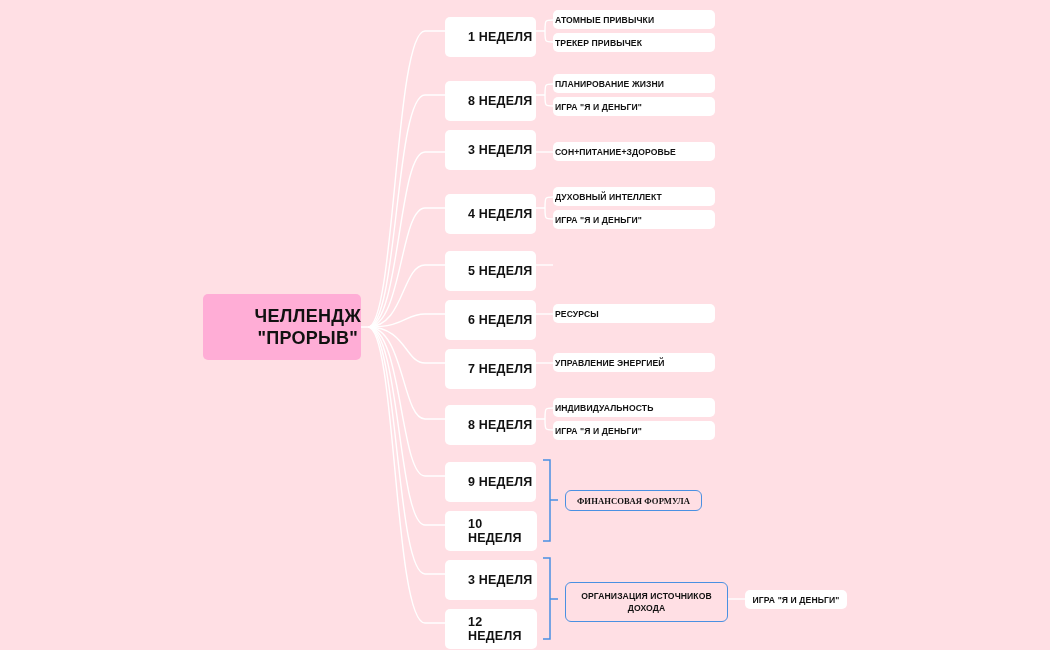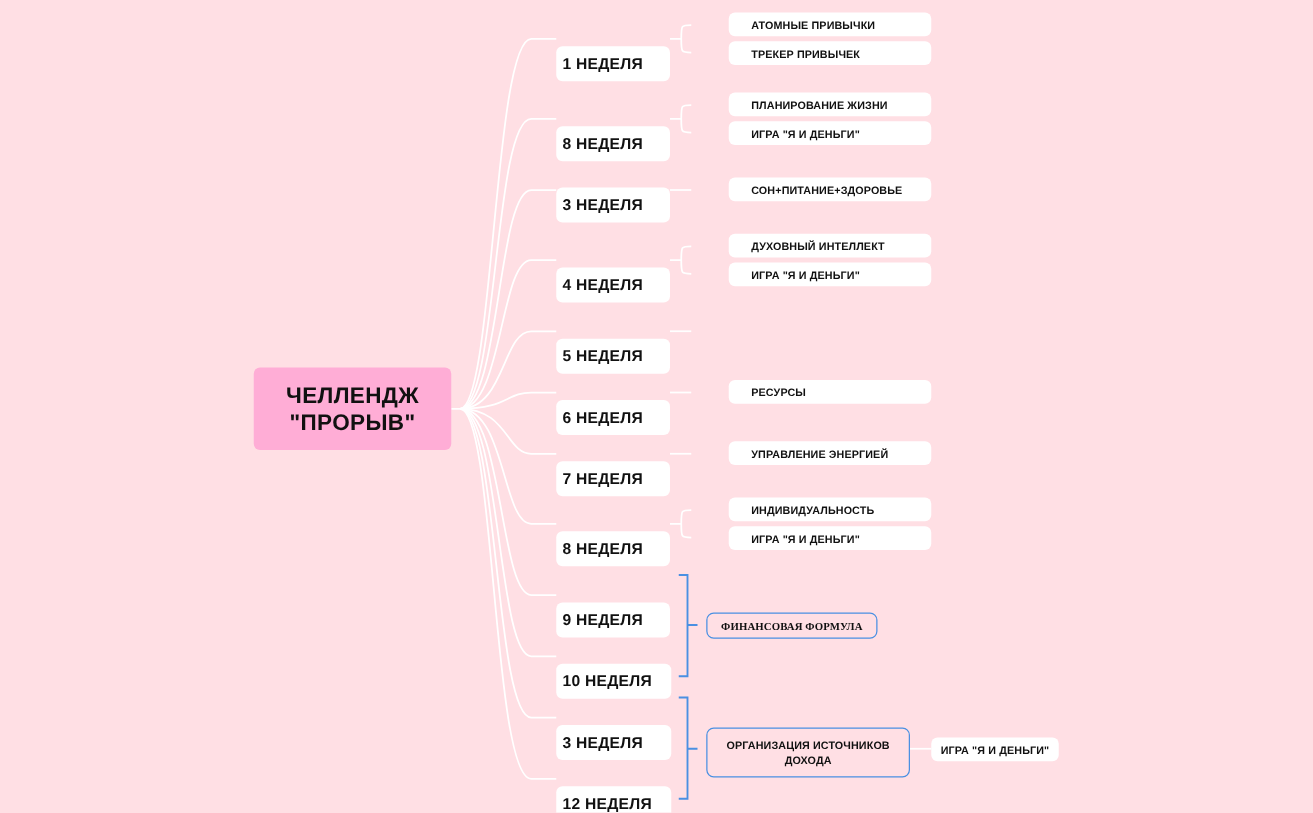--- a/index.html
+++ b/index.html
@@ -12,34 +12,34 @@
     #canvas { position: absolute; left: 0; top: 0; width: 1050px; height: 650px; }
     #connectors { position: absolute; left: 0; top: 0; width: 1050px; height: 650px; pointer-events: none; }
     .node {
       position: absolute; box-sizing: border-box;
       display: flex; align-items: center;
       color: #111; font-weight: 900;
     }
     .root {
       left: 203px; top: 294px; width: 158px; height: 66px;
       background: #ffadd6; border-radius: 5px;
-      justify-content: center; text-align: center;
+      justify-content: flex-end; text-align: center;
       font-size: 18px; line-height: 22px; letter-spacing: 0.3px;
     }
     .root span { display: block; }
     .week {
-      left: 445px; width: 91px; height: 28px;
+      left: 445px; width: 91px; height: 40px;
       background: #ffffff; border-radius: 5px;
-      padding-left: 5px; font-size: 12.5px; letter-spacing: 0.2px; margin-top: 20px;
+      padding-left: 23px; font-size: 12.5px; letter-spacing: 0.2px;
     }
     .week.wide { width: 92px; }
     .topic {
       left: 553px; width: 162px; height: 19px;
       background: #ffffff; border-radius: 5px;
-      padding-left: 18px; font-size: 8.6px; letter-spacing: 0.1px; margin-left: 30px;
+      padding-left: 2px; font-size: 8.6px; letter-spacing: 0.1px;
     }
     .summary {
       background: #ffdfe4; border: 1.5px solid #4a90e2; border-radius: 6px;
       justify-content: center; text-align: center;
       font-size: 8.6px; line-height: 12px; letter-spacing: 0.1px;
     }
     .summary.fin { left: 565px; top: 490px; width: 137px; height: 21px; font-family: Liberation Serif, serif; }
     .summary.org { left: 565px; top: 582px; width: 163px; height: 40px; padding: 0 6px; }
     .extra {
       left: 745px; top: 590px; width: 102px; height: 19px;

